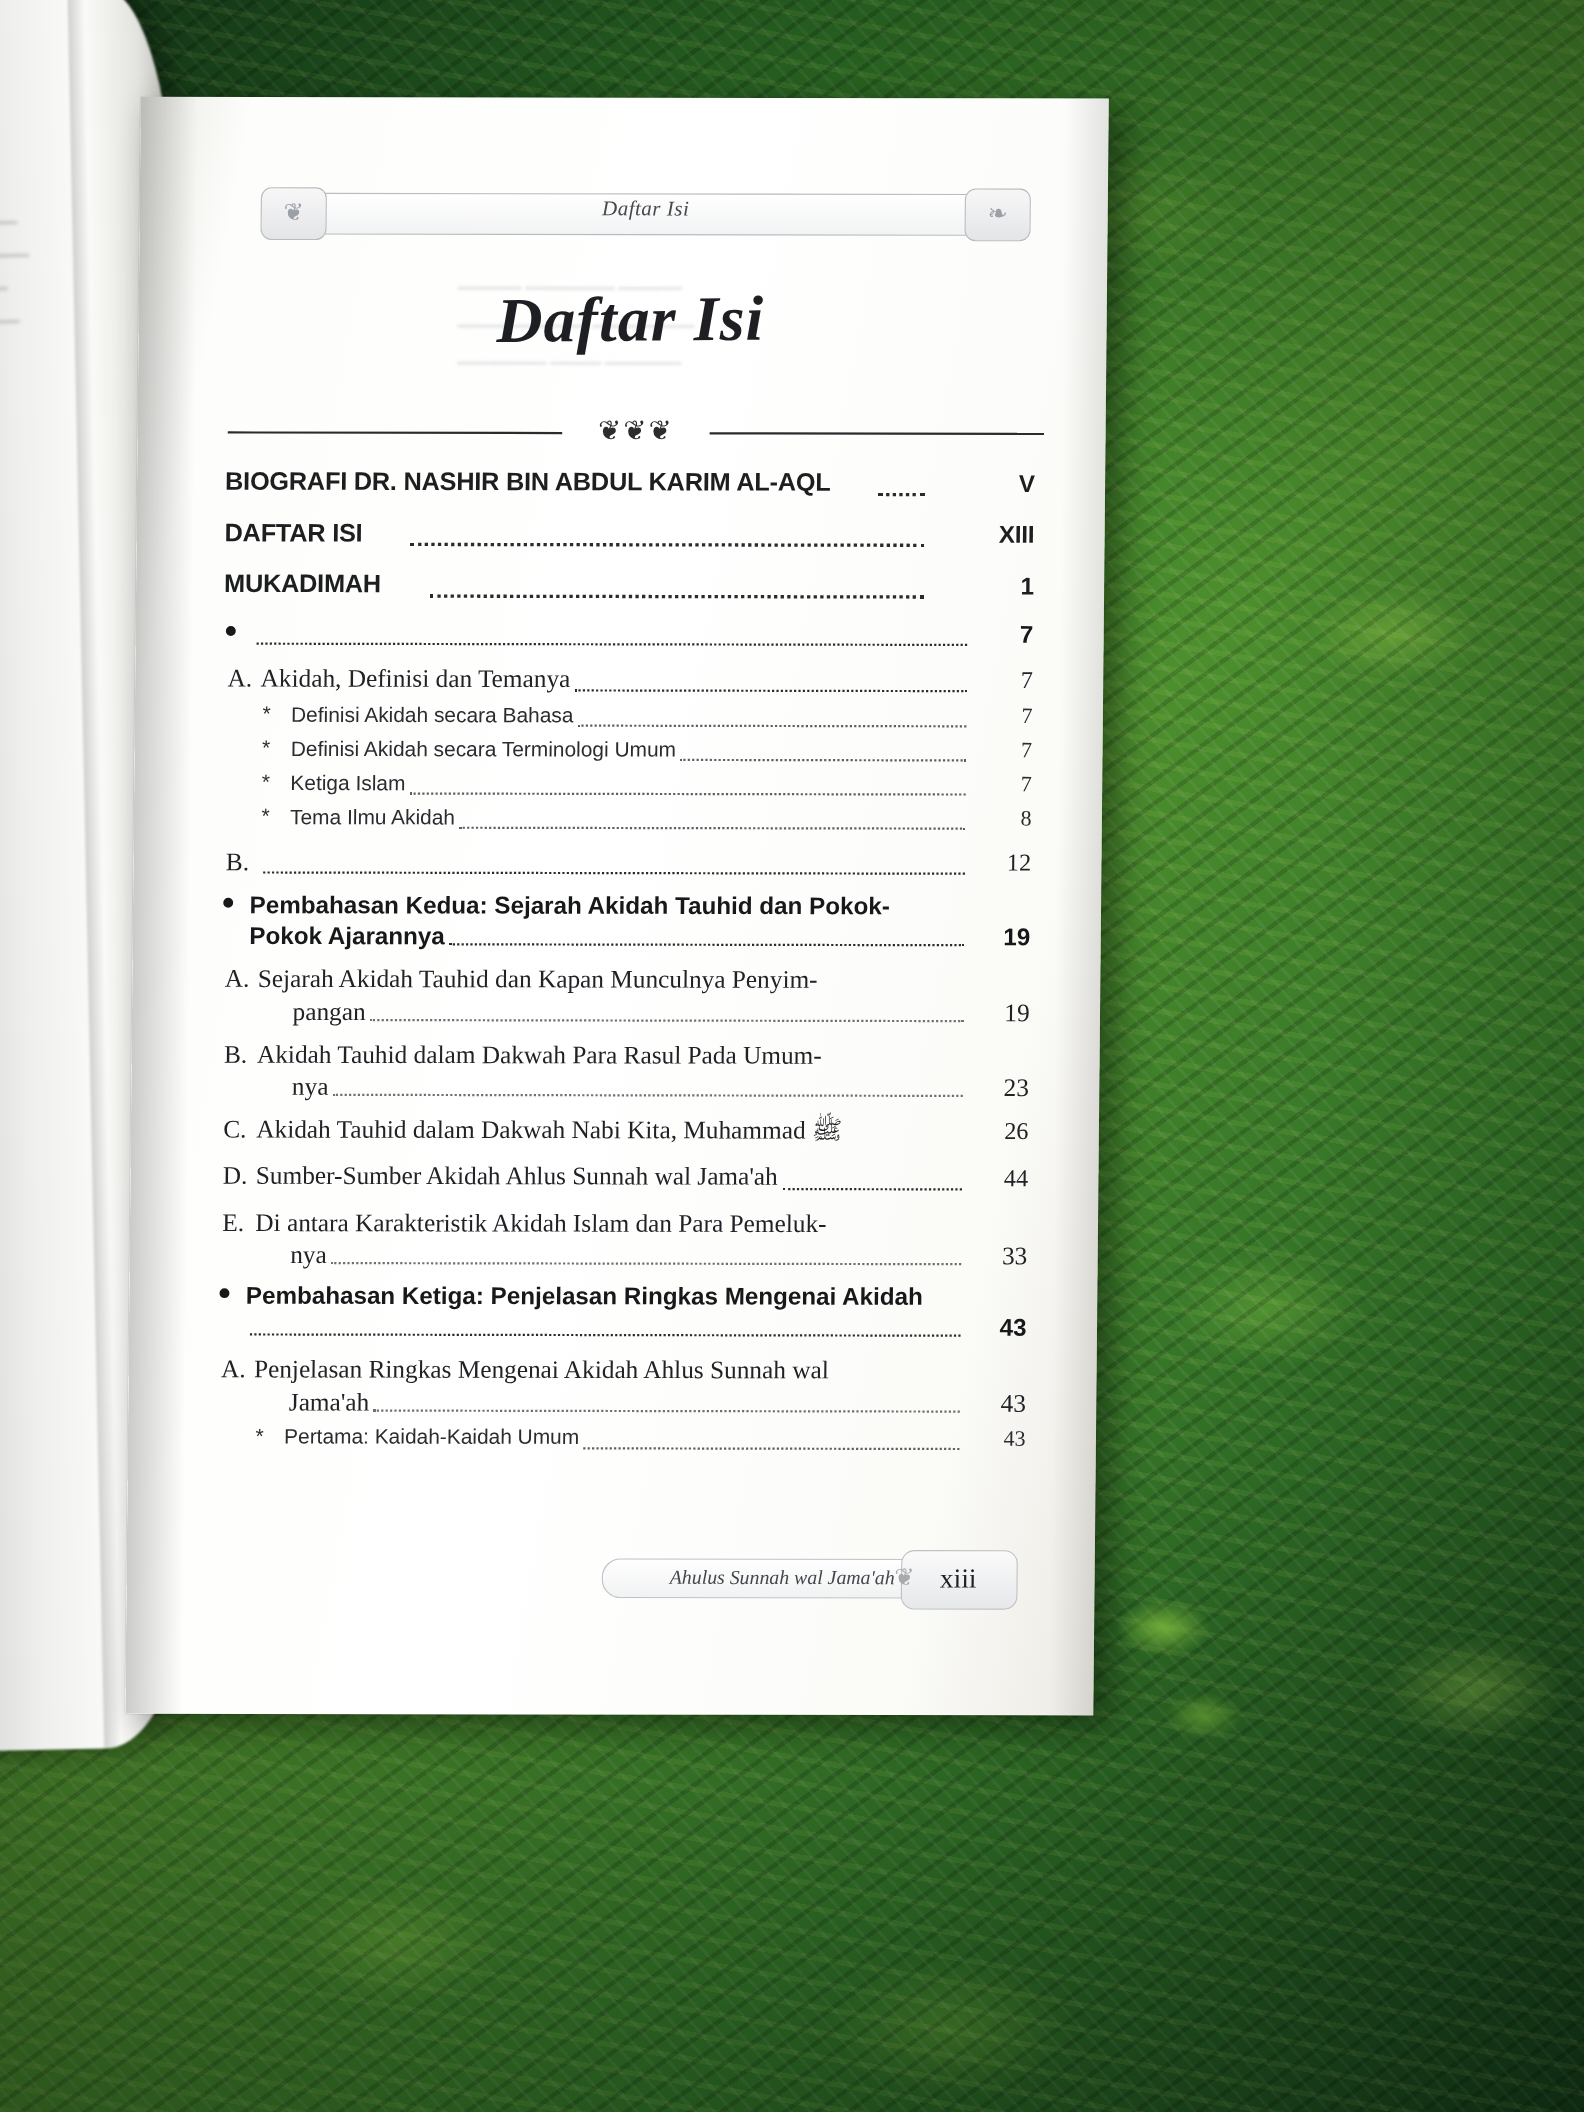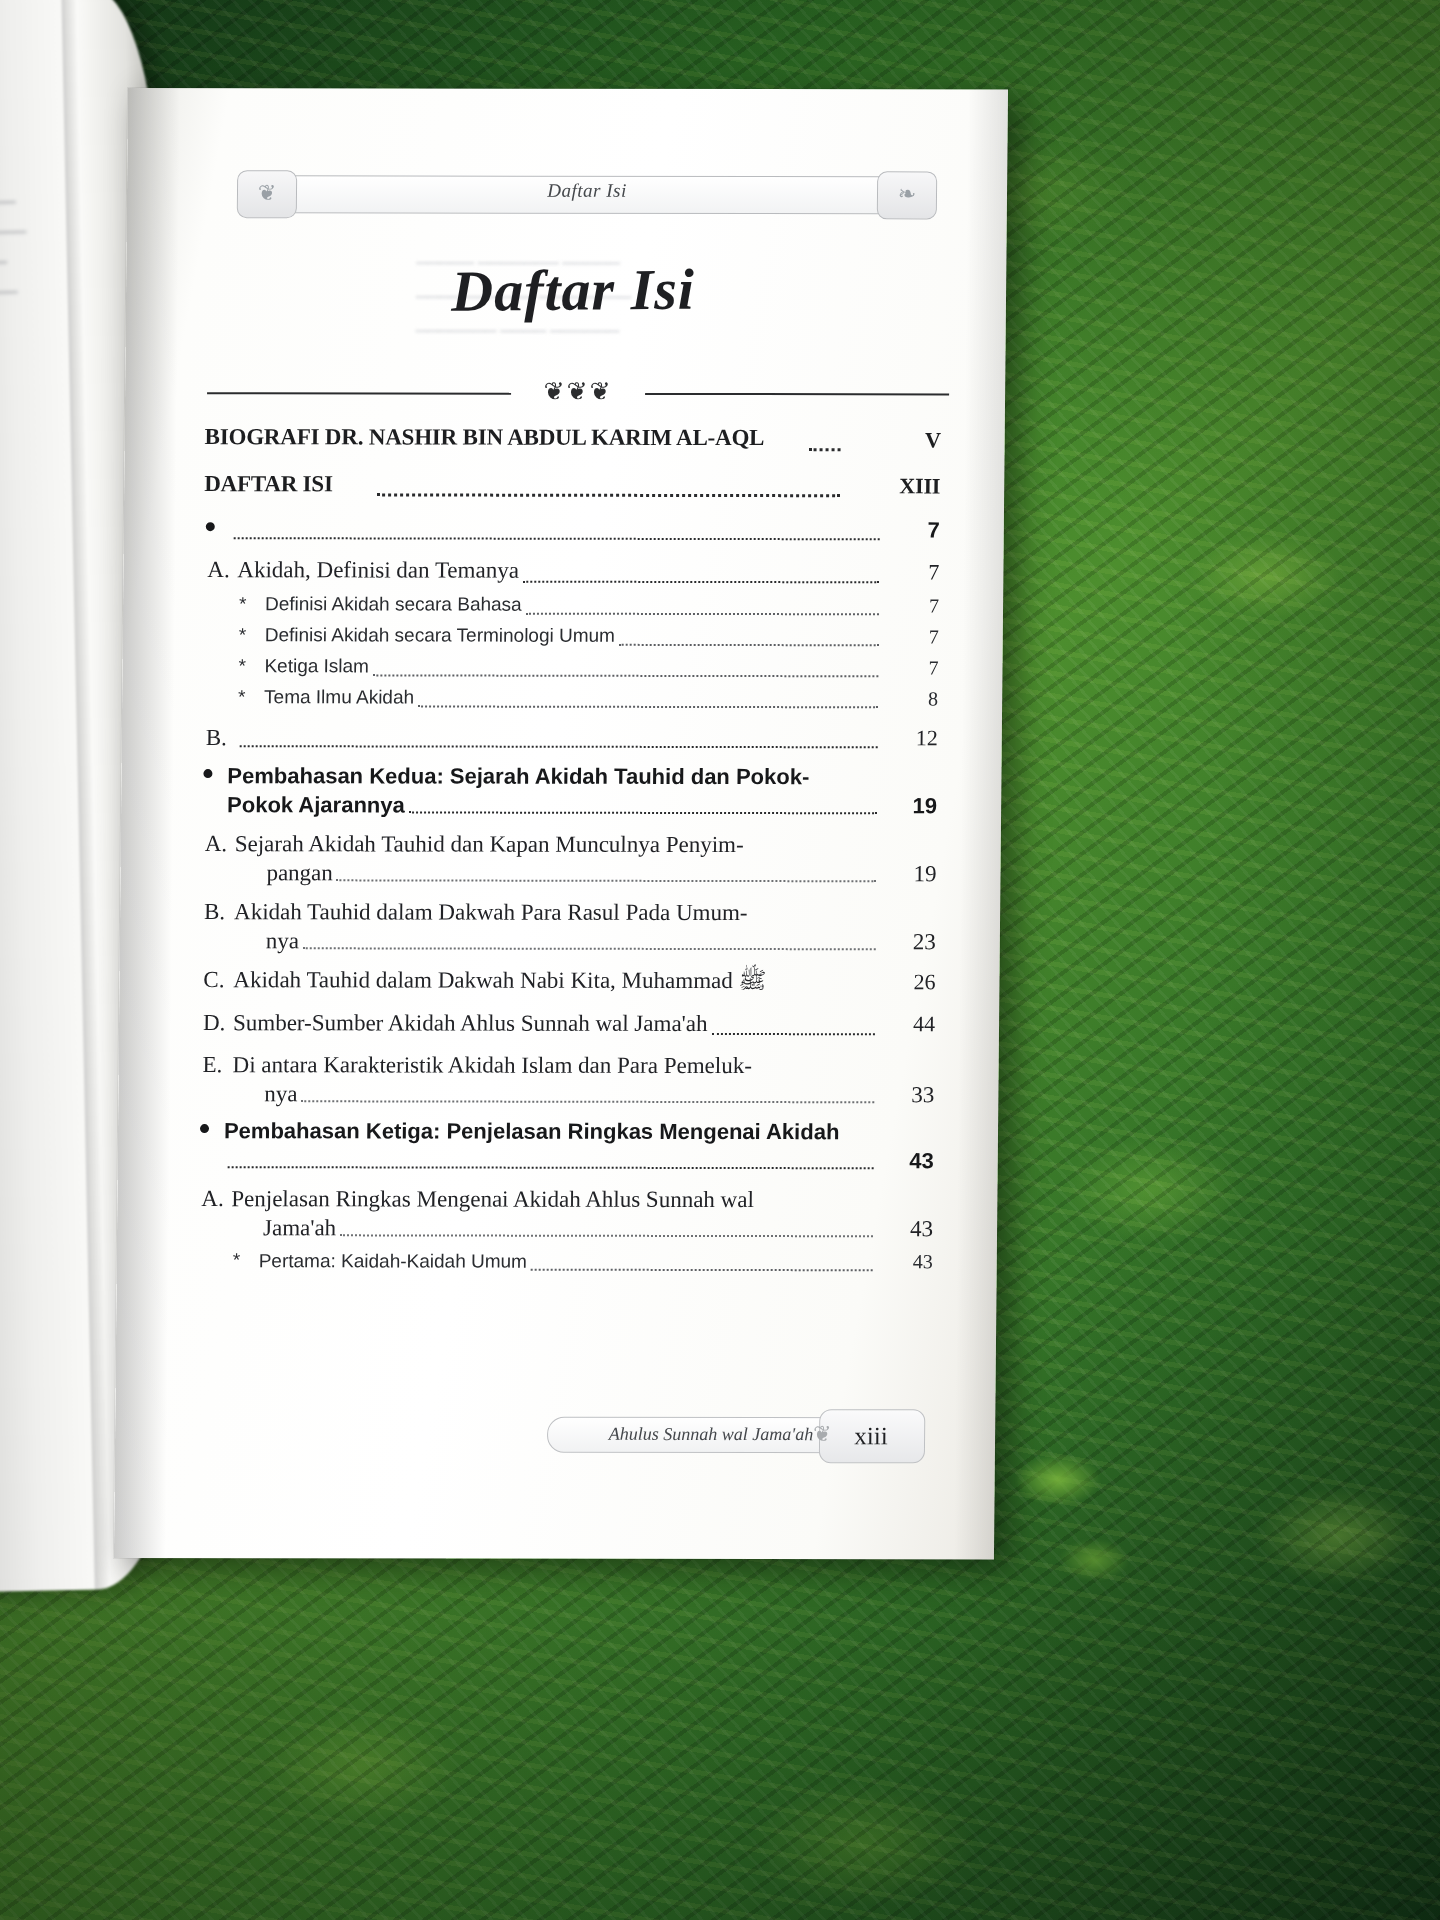--- a/index.html
+++ b/index.html
@@ -248,21 +248,21 @@
   }
   .row .pg {
     flex: 0 0 56px;
     text-align: right;
     padding-right: 4px;
   }
   .row.cont .dots { border-bottom-color: #6e7073; }
 
   
   .lvl-caps {
-    font-family: Liberation Serif, serif;
+    font-family: Liberation Sans, sans-serif;
     font-weight: bold;
     font-size: 23px;
     color: #1d1e20;
     letter-spacing: -0.2px;
     line-height: 1.5;
     margin-bottom: 12px;
     gap: 40px;
   }
   .lvl-caps .pg { font-size: 22px; font-weight: bold; }
   .lvl-caps .dots { border-bottom-width: 3px; }
@@ -459,20 +459,25 @@
         <div class="lvl-caps row">
           <span class="lbl">BIOGRAFI DR. NASHIR BIN ABDUL KARIM AL-AQL</span>
           <span class="dots"></span>
           <span class="pg">V</span>
         </div>
         <div class="lvl-caps row">
           <span class="lbl">DAFTAR ISI</span>
           <span class="dots"></span>
           <span class="pg">XIII</span>
         </div>
+        <div class="lvl-caps row">
+          <span class="lbl">MUKADIMAH</span>
+          <span class="dots"></span>
+          <span class="pg">1</span>
+        </div>
         <div class="lvl-chap row">
           <span class="bullet"></span>
           <span class="dots"></span>
           <span class="pg">7</span>
         </div>
         <div class="lvl-sec row">
           <span class="mk">A.</span>
           <span class="lbl">Akidah, Definisi dan Temanya</span>
           <span class="dots"></span>
           <span class="pg">7</span>

